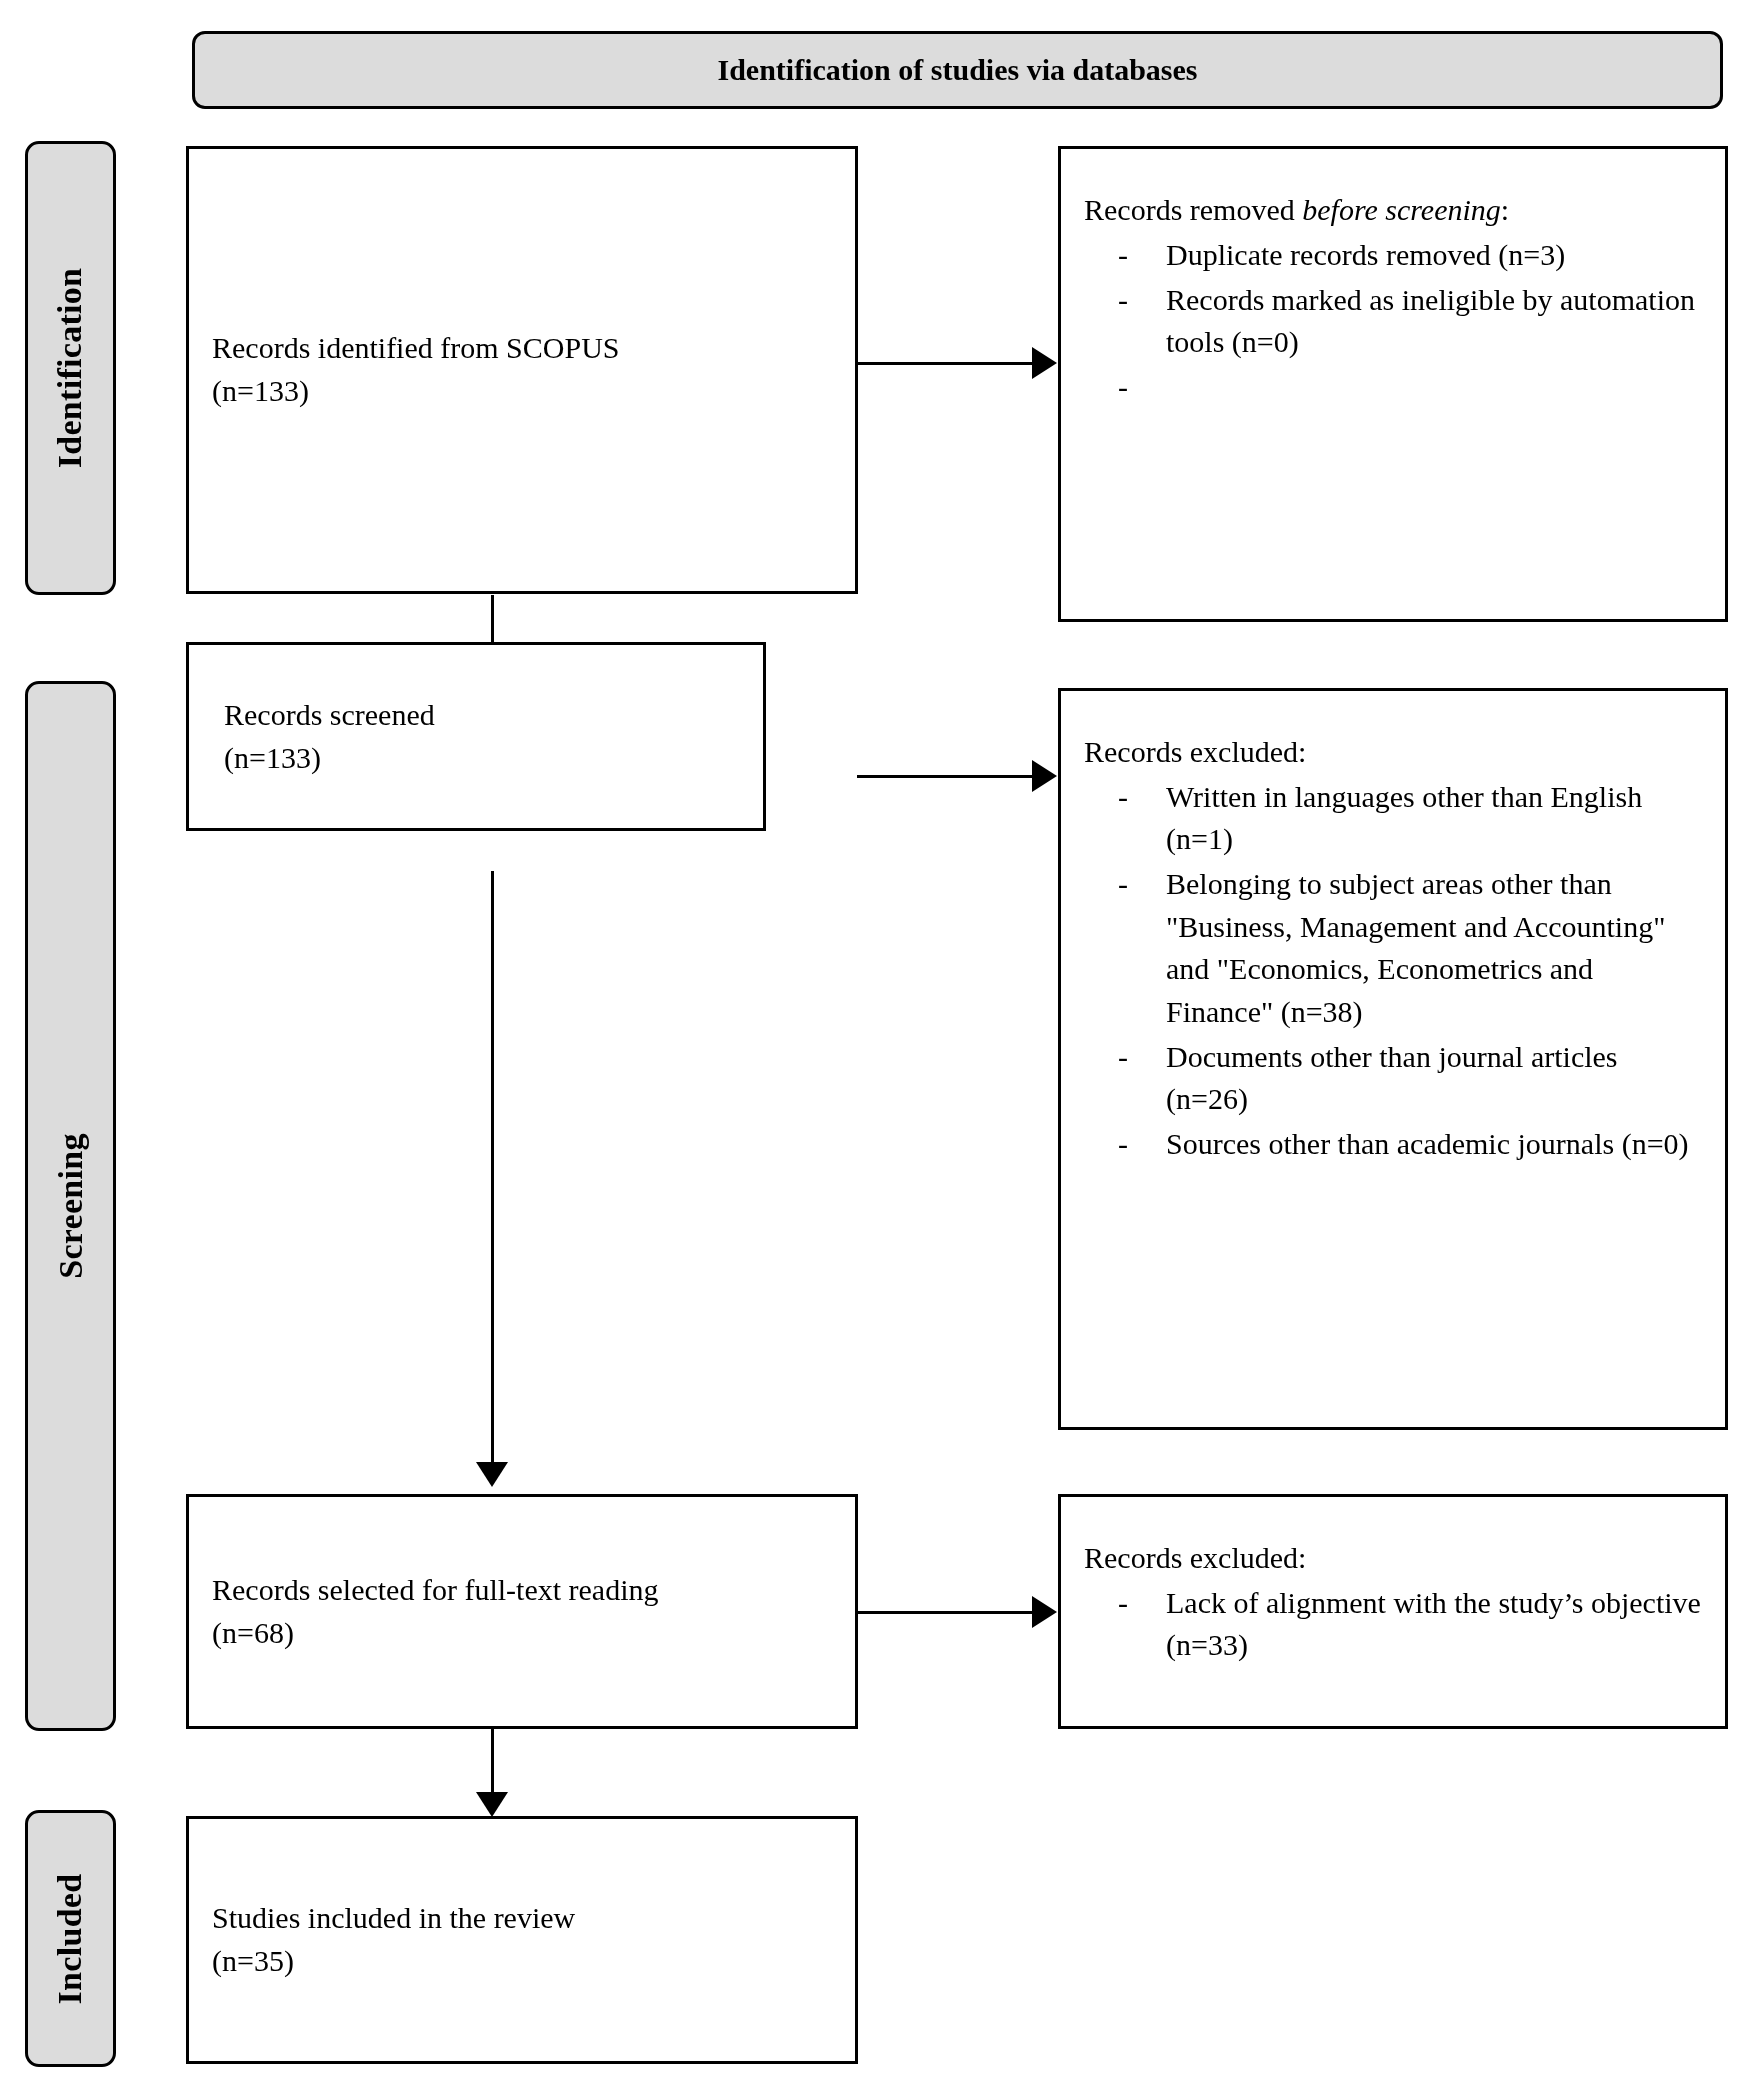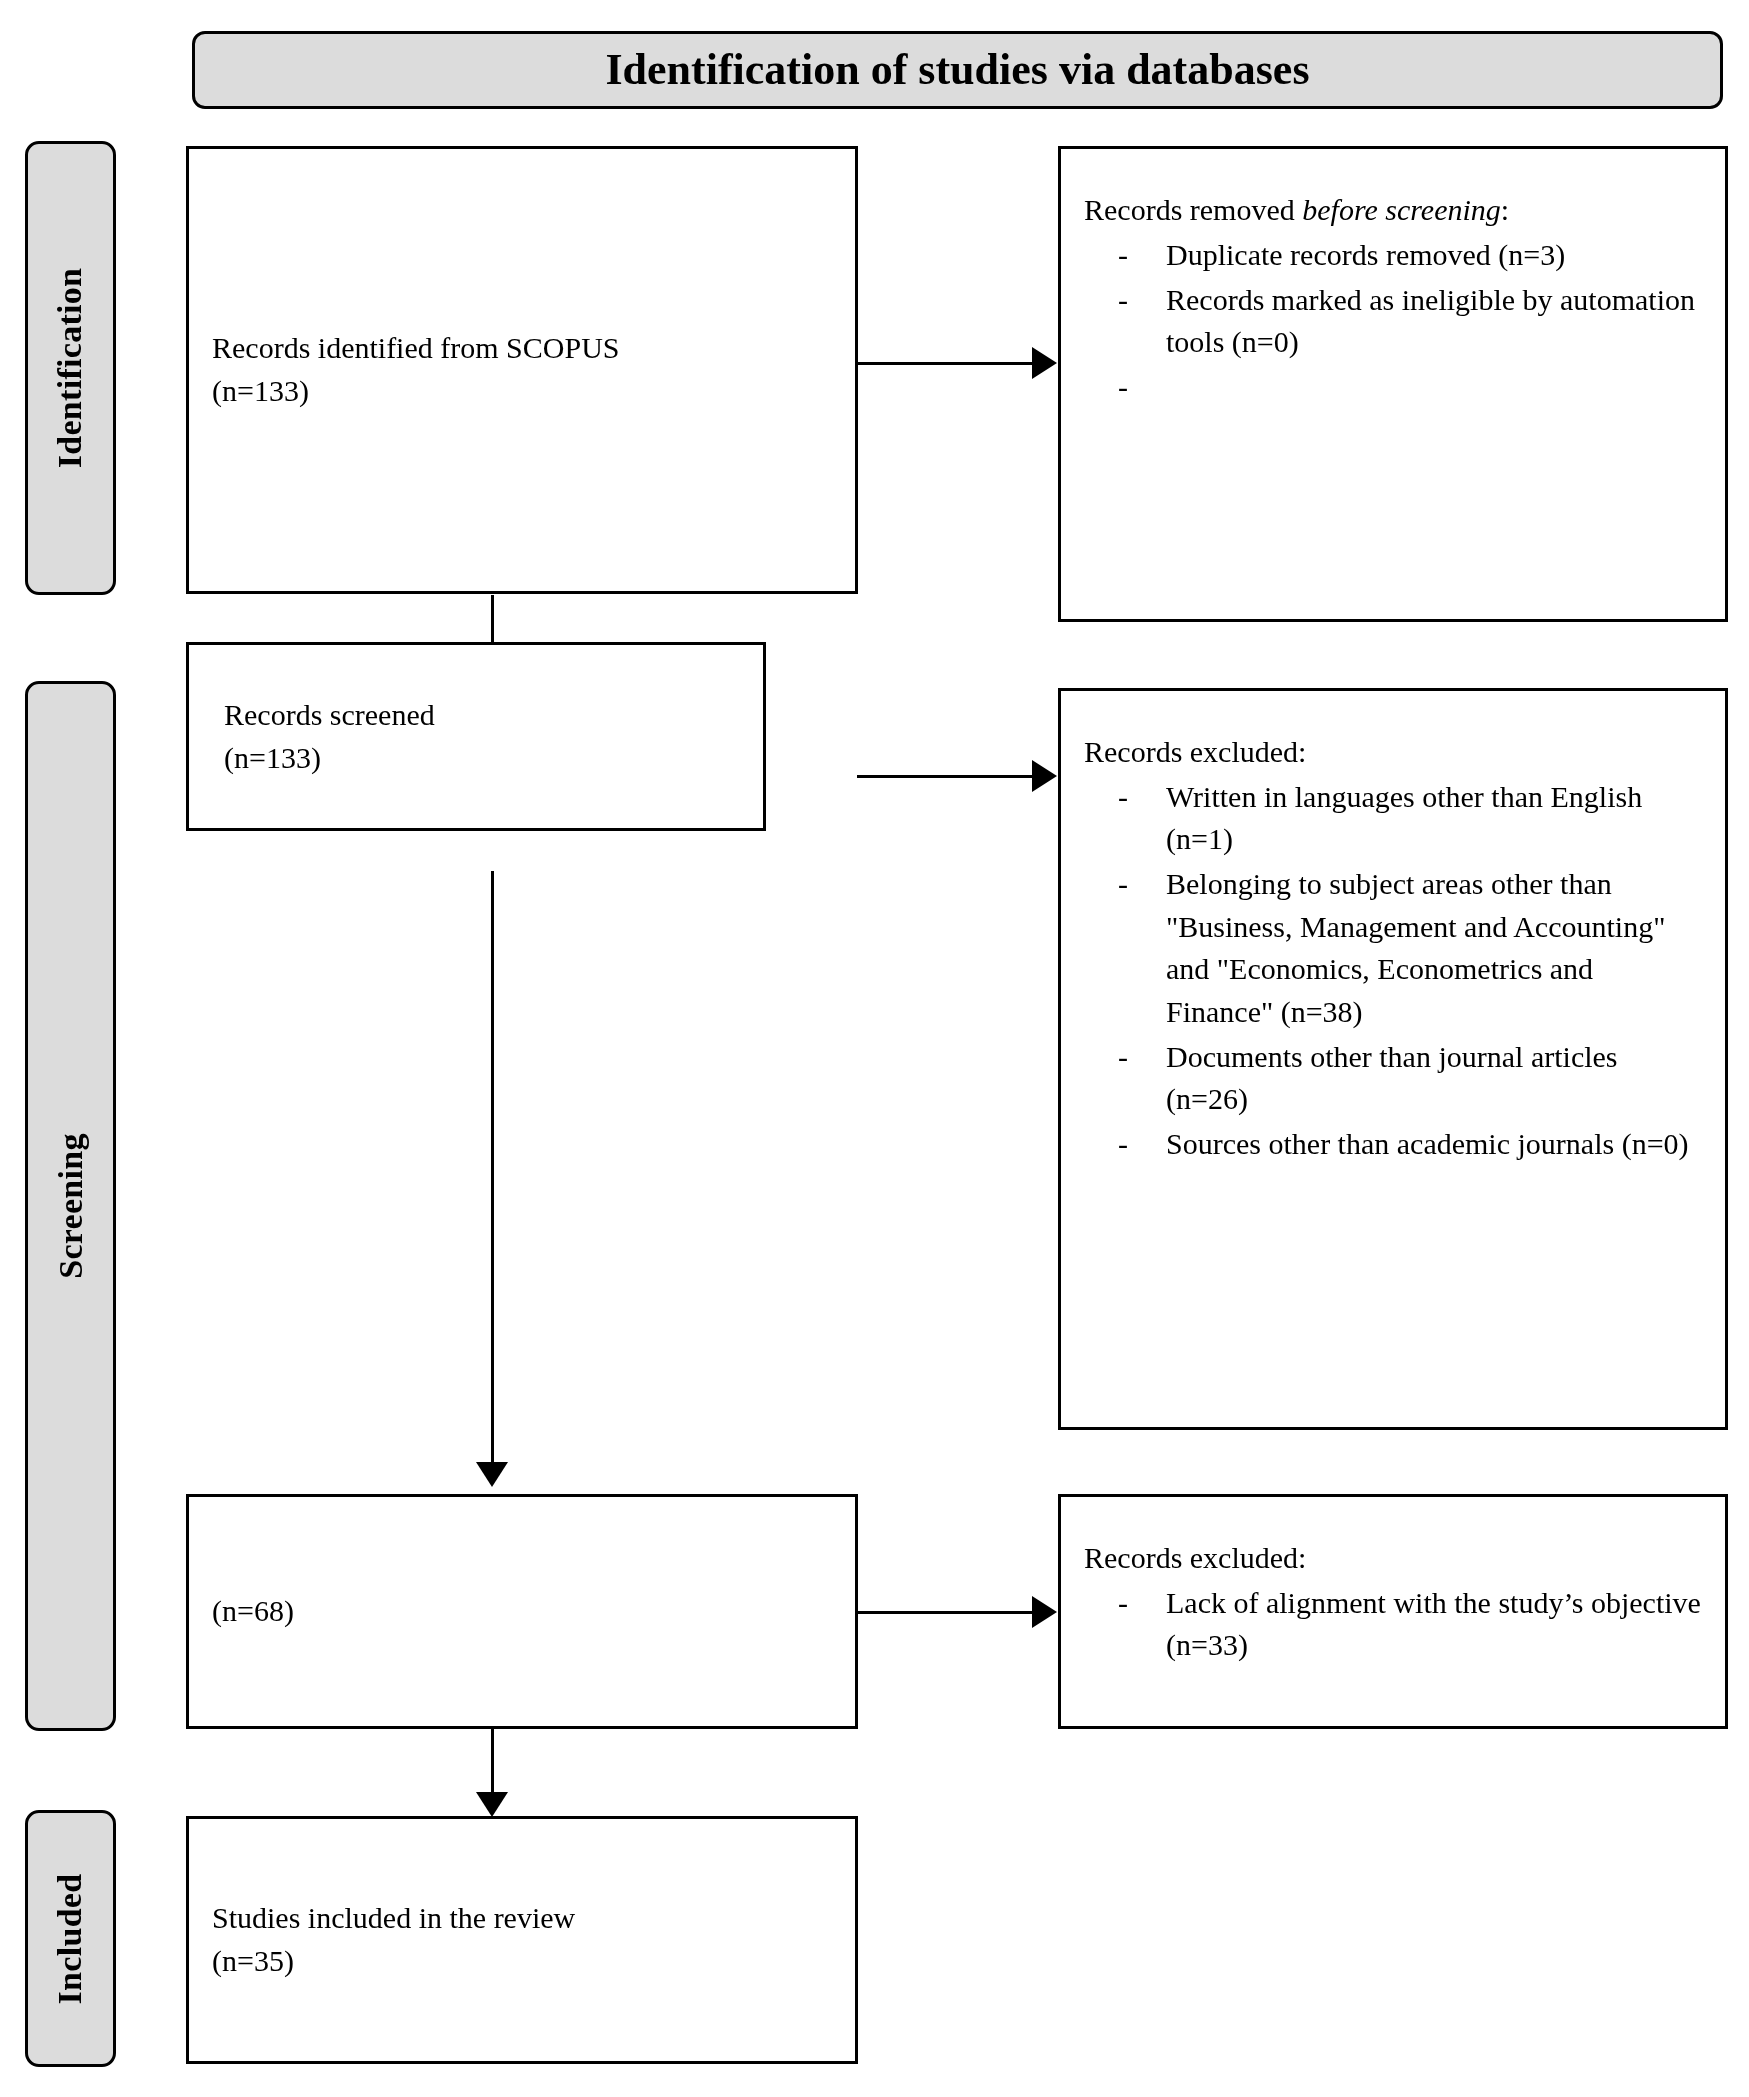--- a/index.html
+++ b/index.html
@@ -44,21 +44,21 @@
     background: #dcdcdc;
     border: 3.3px solid #000000;
     border-radius: 13px;
     box-sizing: border-box;
     display: flex;
     align-items: center;
     justify-content: center;
   }
   .banner-text {
     font-weight: bold;
-    font-size: 44px;
+    font-size: 30px;
     line-height: 1;
   }
 
   
   .flowbox {
     position: absolute;
     background: #ffffff;
     border: 3.3px solid #000000;
     box-sizing: border-box;
     display: flex;
@@ -195,20 +195,21 @@
   </div>
 
   <div class="h-line" style="left:857px; top:775px; width:176px;"></div>
   <div class="arrow-right" style="left:1032px; top:760px;"></div>
 
   <div class="v-line" style="left:491px; top:871px; height:593px;"></div>
   <div class="arrow-down" style="left:476px; top:1462px;"></div>
 
   <div class="flowbox" style="left:186px; top:1494px; width:672px; height:235px;">
     <div class="box-body">
+      <span class="box-line">Records selected for full-text reading</span>
       <span class="box-line">(n=68)</span>
     </div>
   </div>
 
   <div class="flowbox align-top" style="left:1058px; top:1494px; width:670px; height:235px;">
     <div class="box-body">
       <span class="box-line">Records excluded:</span>
       <ul class="bullets">
         <li><span class="dash">-</span><span>Lack of alignment with the study’s objective (n=33)</span></li>
       </ul>

